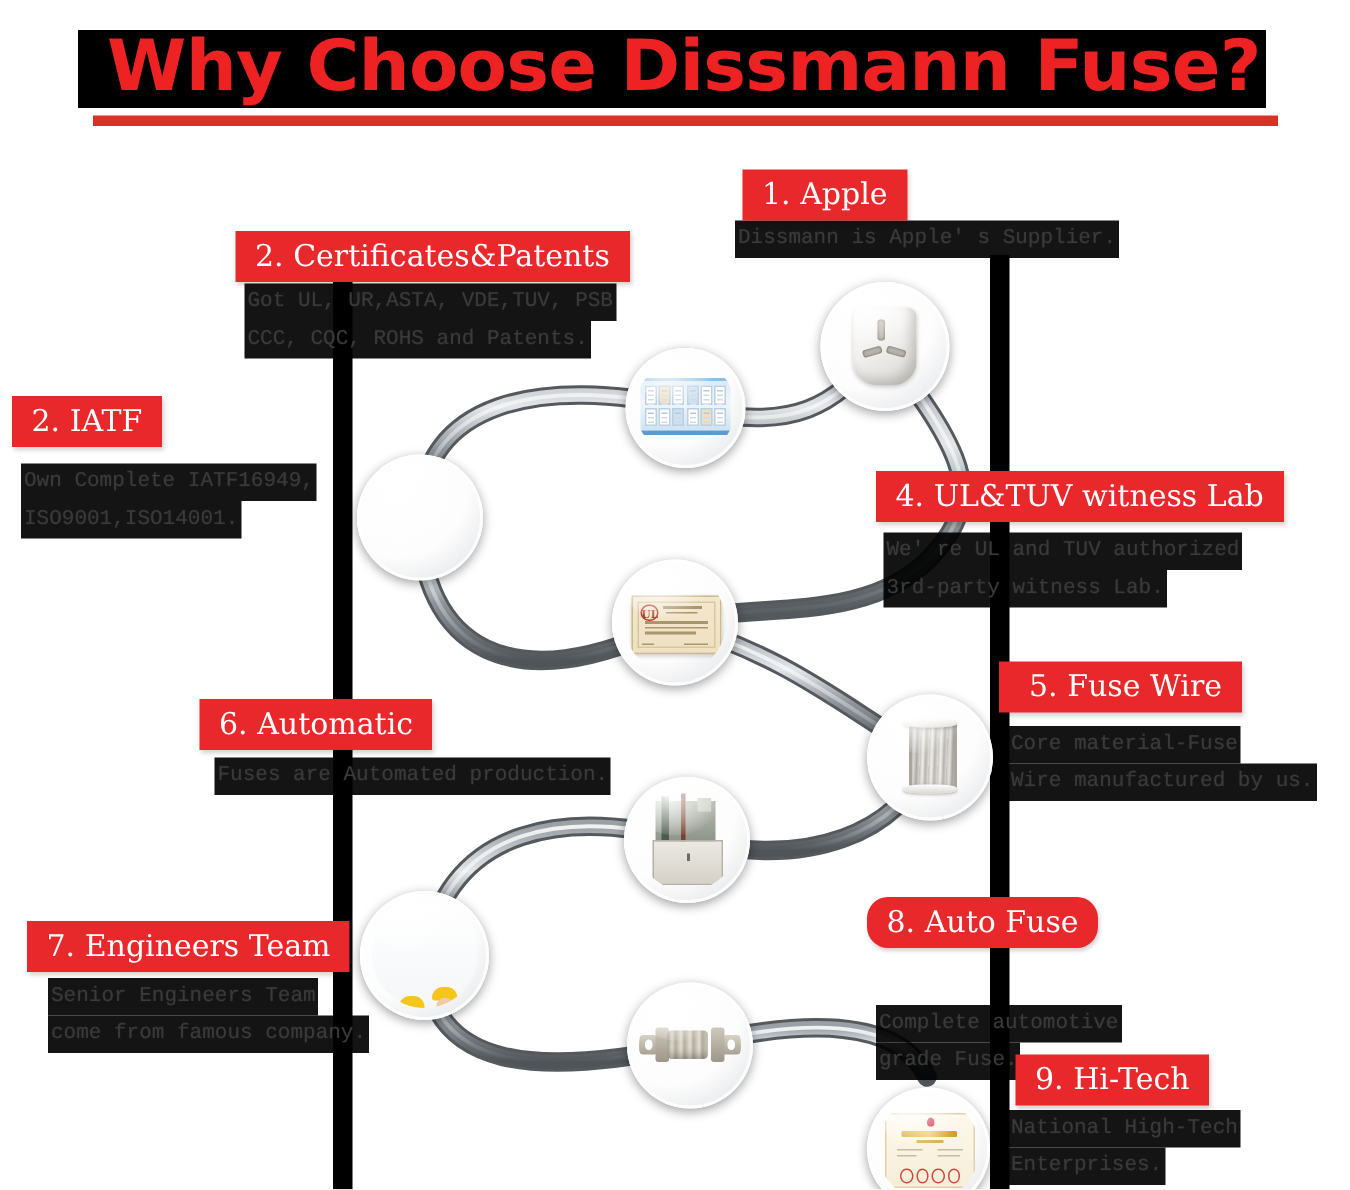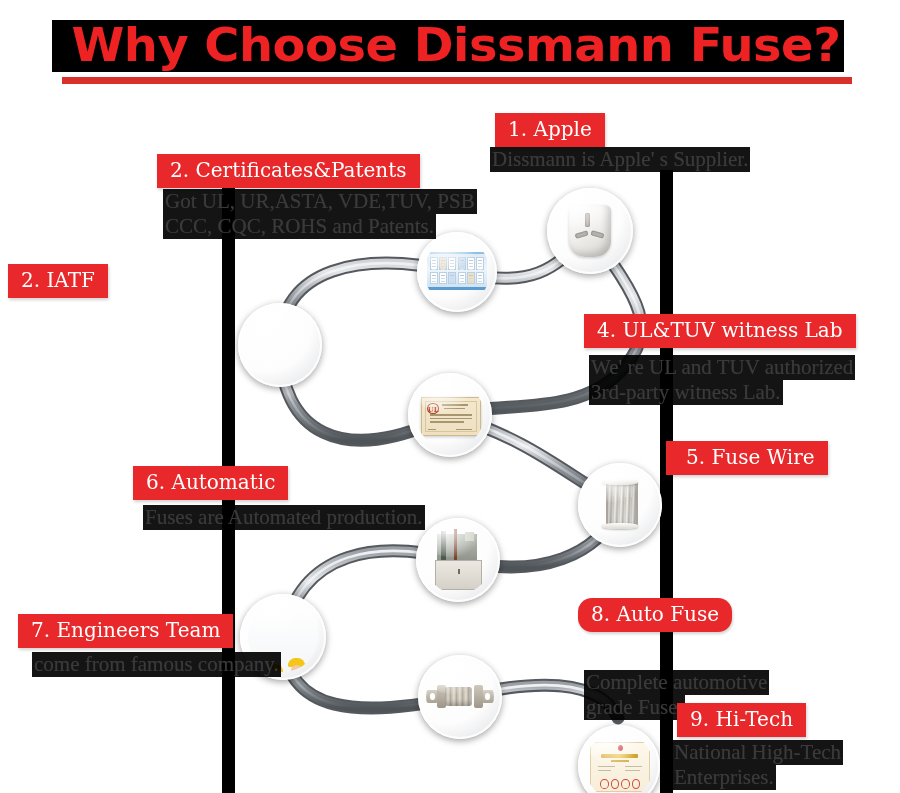--- a/index.html
+++ b/index.html
@@ -374,22 +374,22 @@
     font-weight: normal;
     line-height: 30px;
     padding: 1px 13px 3px 13px;
     white-space: nowrap;
     z-index: 12;
     box-shadow: 1px 2px 3px rgba(0,0,0,0.18);
   }
   .desc {
     position: absolute;
     z-index: 11;
-    font-family: Liberation Serif, serif;
-    font-size: 21px;
+    font-family: Liberation Mono, monospace;
+    font-size: 14px;
     line-height: 25px;
     color: #1b1b1b;
     white-space: nowrap;
   }
   .desc span {
     display: block;
     background: rgba(0,0,0,0.92);
     color: #2a2a2a;
     mix-blend-mode: normal;
     padding: 0 2px;
@@ -609,36 +609,45 @@
     <span class="t">Dissmann is Apple' s Supplier.</span>
   </div>
 
   <div class="badge-label" style="left:157px; top:154px;">2. Certificates&amp;Patents</div>
   <div class="desc" style="left:163px; top:189px;">
     <span class="t">Got UL, UR,ASTA, VDE,TUV, PSB</span>
     <span class="t">CCC, CQC, ROHS and Patents.</span>
   </div>
 
   <div class="badge-label" style="left:8px; top:264px;">2. IATF</div>
+  <div class="desc" style="left:14px; top:309px;">
+    <span class="t">Own Complete IATF16949,</span>
+    <span class="t">ISO9001,ISO14001.</span>
+  </div>
 
   <div class="badge-label" style="left:584px; top:314px;">4. UL&amp;TUV witness Lab</div>
   <div class="desc" style="left:589px; top:355px;">
     <span class="t">We' re UL and TUV authorized</span>
     <span class="t">3rd-party witness Lab.</span>
   </div>
 
   <div class="badge-label" style="left:666px; top:441px;padding-left:20px;">5. Fuse Wire</div>
+  <div class="desc" style="left:672px; top:484px;">
+    <span class="t">Core material-Fuse</span>
+    <span class="t">Wire manufactured by us.</span>
+  </div>
 
   <div class="badge-label" style="left:133px; top:466px;">6. Automatic</div>
   <div class="desc" style="left:143px; top:505px;">
     <span class="t">Fuses are Automated production.</span>
   </div>
 
   <div class="badge-label" style="left:18px; top:614px;">7. Engineers Team</div>
   <div class="desc" style="left:32px; top:652px;">
+    <span class="t">Senior Engineers Team</span>
     <span class="t">come from famous company.</span>
   </div>
 
   <div class="badge-label" style="left:578px; top:598px;border-radius:14px;">8. Auto Fuse</div>
   <div class="desc" style="left:584px; top:670px;">
     <span class="t">Complete automotive</span>
     <span class="t">grade Fuse.</span>
   </div>
 
   <div class="badge-label" style="left:677px; top:703px;">9. Hi-Tech</div>

